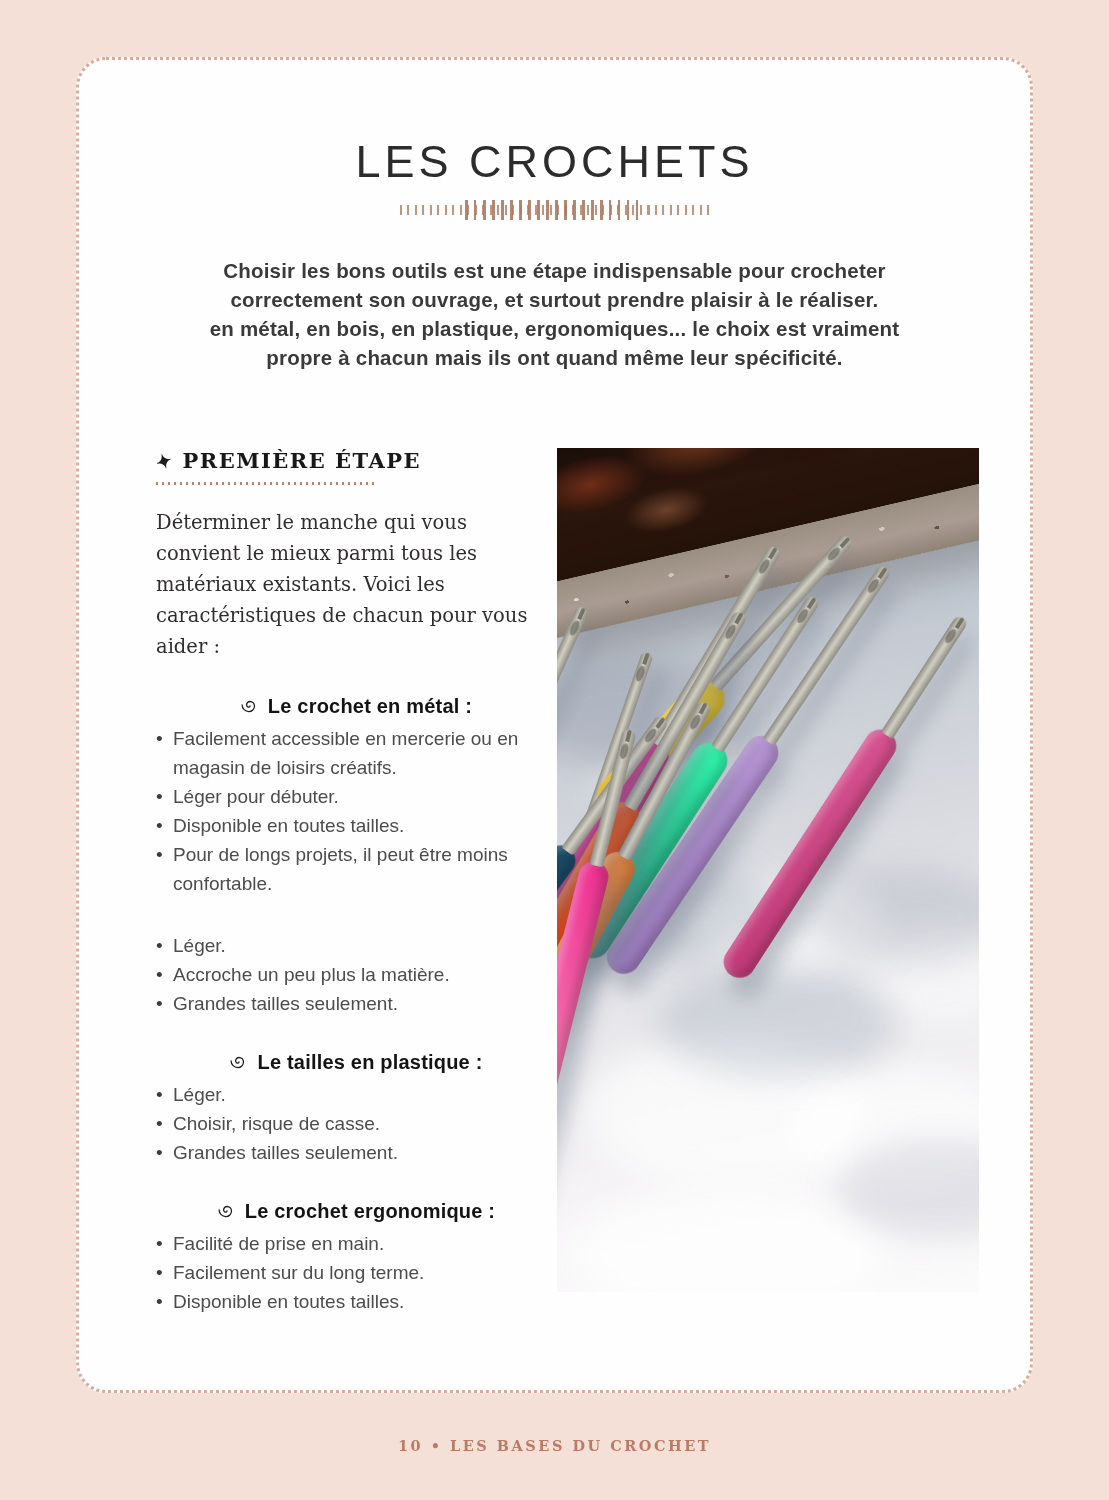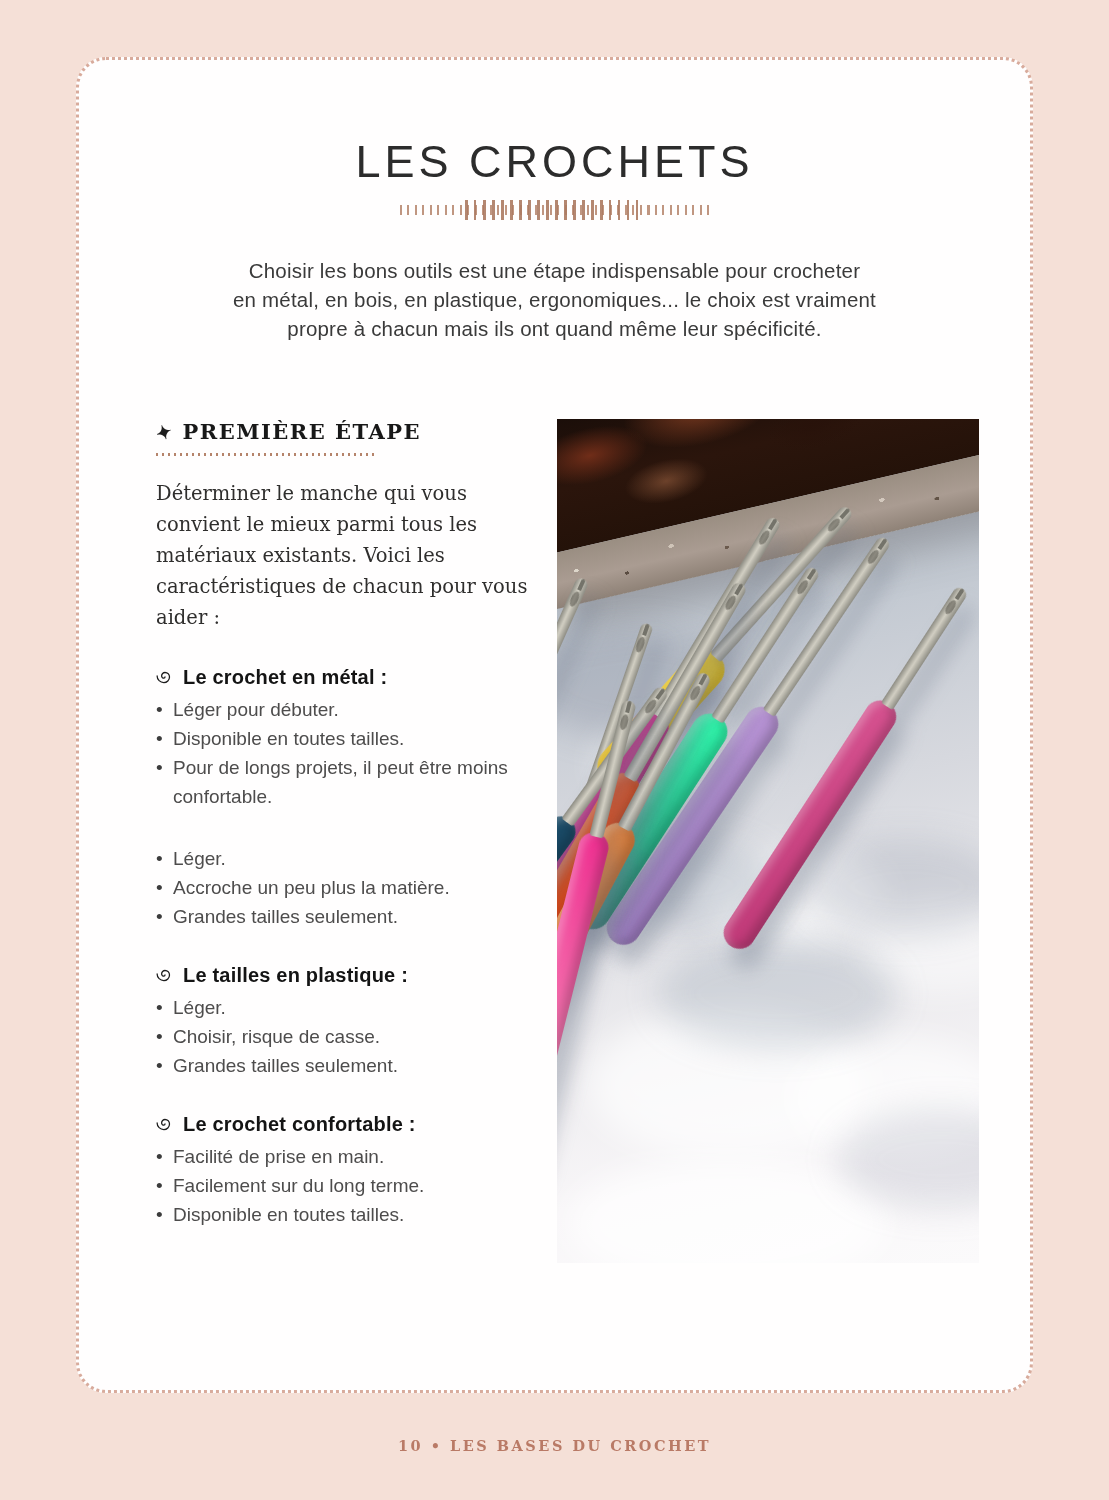--- a/index.html
+++ b/index.html
@@ -45,20 +45,21 @@
     background:repeating-linear-gradient(90deg,#ac7a61 0 2.5px, transparent 2.5px 9px);
     opacity:.9;
   }
   .intro {
     margin-top:36px;
     text-align:center;
     font-size:20.5px;
     line-height:29px;
     color:#3a3a3a;
     letter-spacing:.2px;
+    font-weight:bold;
   }
   
   .columns { display:flex; margin-top:76px; }
   .left-col { width:401px; flex:0 0 401px; }
   
   .step-heading {
     font-family:"DejaVu Serif","Liberation Serif",serif;
     font-weight:700;
     font-size:21px;
     letter-spacing:1.5px;
@@ -76,20 +77,21 @@
     font-size:19.5px;
     line-height:31px;
     color:#2f2e2d;
     width:400px;
   }
   .group { margin-top:33px; }
   .group-title {
     display:flex; align-items:center;
     font-weight:700; font-size:20px; color:#141414;
     letter-spacing:.2px;
+    justify-content:center;
   }
   .group-title .spiral { margin-right:9px; flex:0 0 auto; }
   .group ul { list-style:none; margin-top:6px; }
   .group li {
     position:relative;
     padding-left:17px;
     font-size:19px;
     line-height:29px;
     color:#4d4c4c;
   }
@@ -180,20 +182,21 @@
 
   <h1 class="page-title">LES CROCHETS</h1>
 
   <div class="title-decor">
     <div class="strokes-short"></div>
     <div class="strokes-tall"></div>
   </div>
 
   <div class="intro">
     <div>Choisir les bons outils est une étape indispensable pour crocheter</div>
+    <div>correctement son ouvrage, et surtout prendre plaisir à le réaliser.</div>
     <div>en métal, en bois, en plastique, ergonomiques... le choix est vraiment</div>
     <div>propre à chacun mais ils ont quand même leur spécificité.</div>
   </div>
 
   <div class="columns">
     <div class="left-col">
 
       <div class="step-heading">
         <span class="star">✦</span>
         <span>PREMIÈRE ÉTAPE</span>
@@ -203,20 +206,21 @@
       <p class="serif-intro">Déterminer le manche qui vous convient le mieux parmi tous les matériaux existants. Voici les caractéristiques de chacun pour vous aider :</p>
 
       <div class="group">
         <div class="group-title">
           <svg class="spiral" width="18" height="18" viewBox="0 0 24 24">
               <path d="M12 12 a1.5 1.5 0 0 1 -1.5 1.5 a3 3 0 0 1 -3 -3 a4.5 4.5 0 0 1 4.5 -4.5 a6 6 0 0 1 6 6 a7.5 7.5 0 0 1 -7.5 7.5 a9 9 0 0 1 -9 -9" fill="none" stroke="#1d1d1d" stroke-width="1.7" stroke-linecap="round"></path>
             </svg>
           <span>Le crochet en métal :</span>
         </div>
         <ul>
+          <li>Facilement accessible en mercerie ou en magasin de loisirs créatifs.</li>
           <li>Léger pour débuter.</li>
           <li>Disponible en toutes tailles.</li>
           <li>Pour de longs projets, il peut être moins confortable.</li>
         </ul>
       </div>
 
       <div class="group">
         <ul>
           <li>Léger.</li>
           <li>Accroche un peu plus la matière.</li>
@@ -236,21 +240,21 @@
           <li>Choisir, risque de casse.</li>
           <li>Grandes tailles seulement.</li>
         </ul>
       </div>
 
       <div class="group">
         <div class="group-title">
           <svg class="spiral" width="18" height="18" viewBox="0 0 24 24">
               <path d="M12 12 a1.5 1.5 0 0 1 -1.5 1.5 a3 3 0 0 1 -3 -3 a4.5 4.5 0 0 1 4.5 -4.5 a6 6 0 0 1 6 6 a7.5 7.5 0 0 1 -7.5 7.5 a9 9 0 0 1 -9 -9" fill="none" stroke="#1d1d1d" stroke-width="1.7" stroke-linecap="round"></path>
             </svg>
-          <span>Le crochet confortable :</span>
+          <span>Le crochet ergonomique :</span>
         </div>
         <ul>
           <li>Facilité de prise en main.</li>
           <li>Facilement sur du long terme.</li>
           <li>Disponible en toutes tailles.</li>
         </ul>
       </div>
 
     </div>
 

